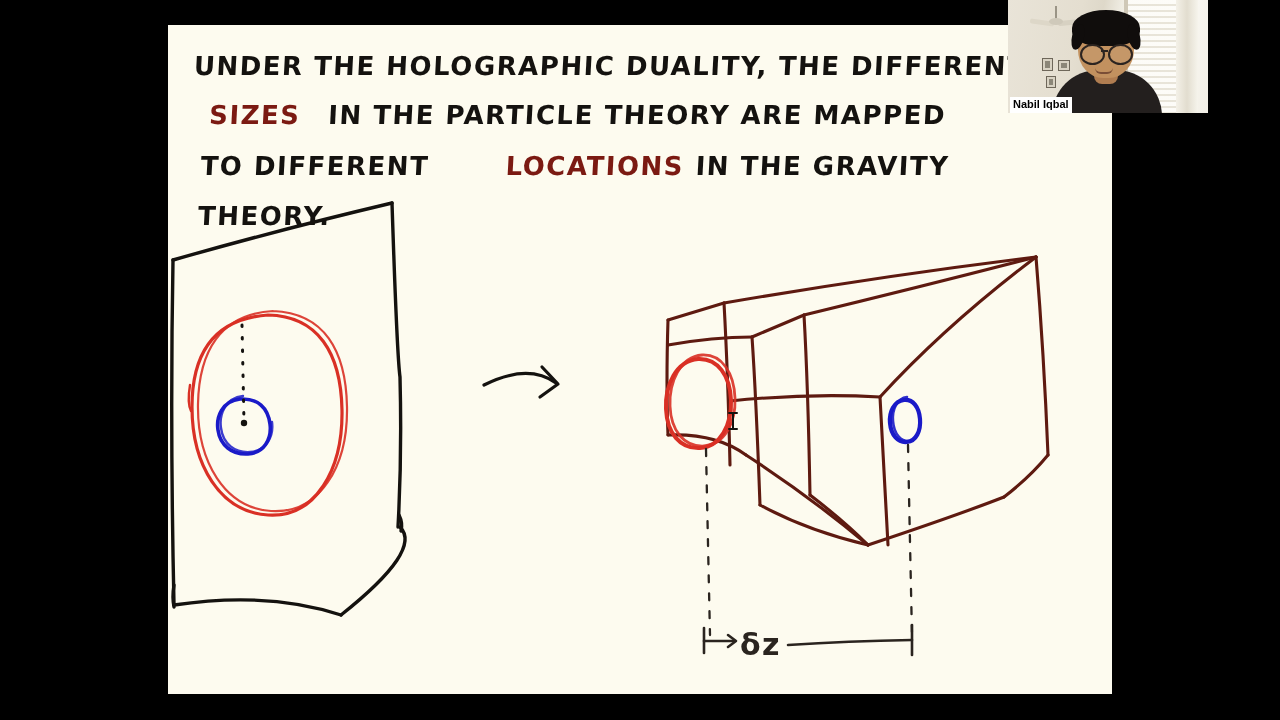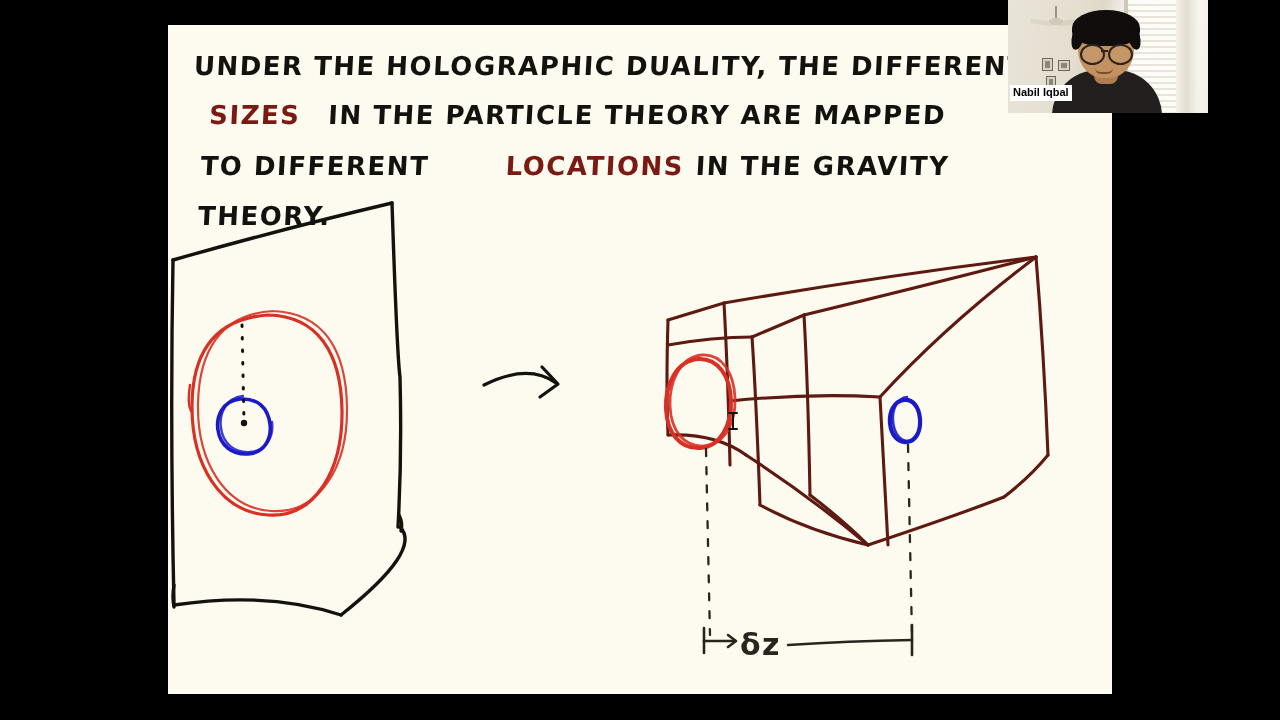--- a/index.html
+++ b/index.html
@@ -214,21 +214,21 @@
     position: absolute;
     left: 87px; top: 68px;
     width: 18px; height: 4px;
     border-bottom: 2px solid #7a4e36;
     border-radius: 0 0 10px 10px;
   }
 
   #webcam-name {
     position: absolute;
     left: 2px;
-    bottom: 12px;
+    bottom: 0;
     background: #ffffff;
     color: #000000;
     font-family: "Liberation Sans", sans-serif;
     font-size: 11px;
     font-weight: 700;
     line-height: 13px;
     padding: 1px 3px 2px 3px;
     white-space: nowrap;
   }
 </style>

